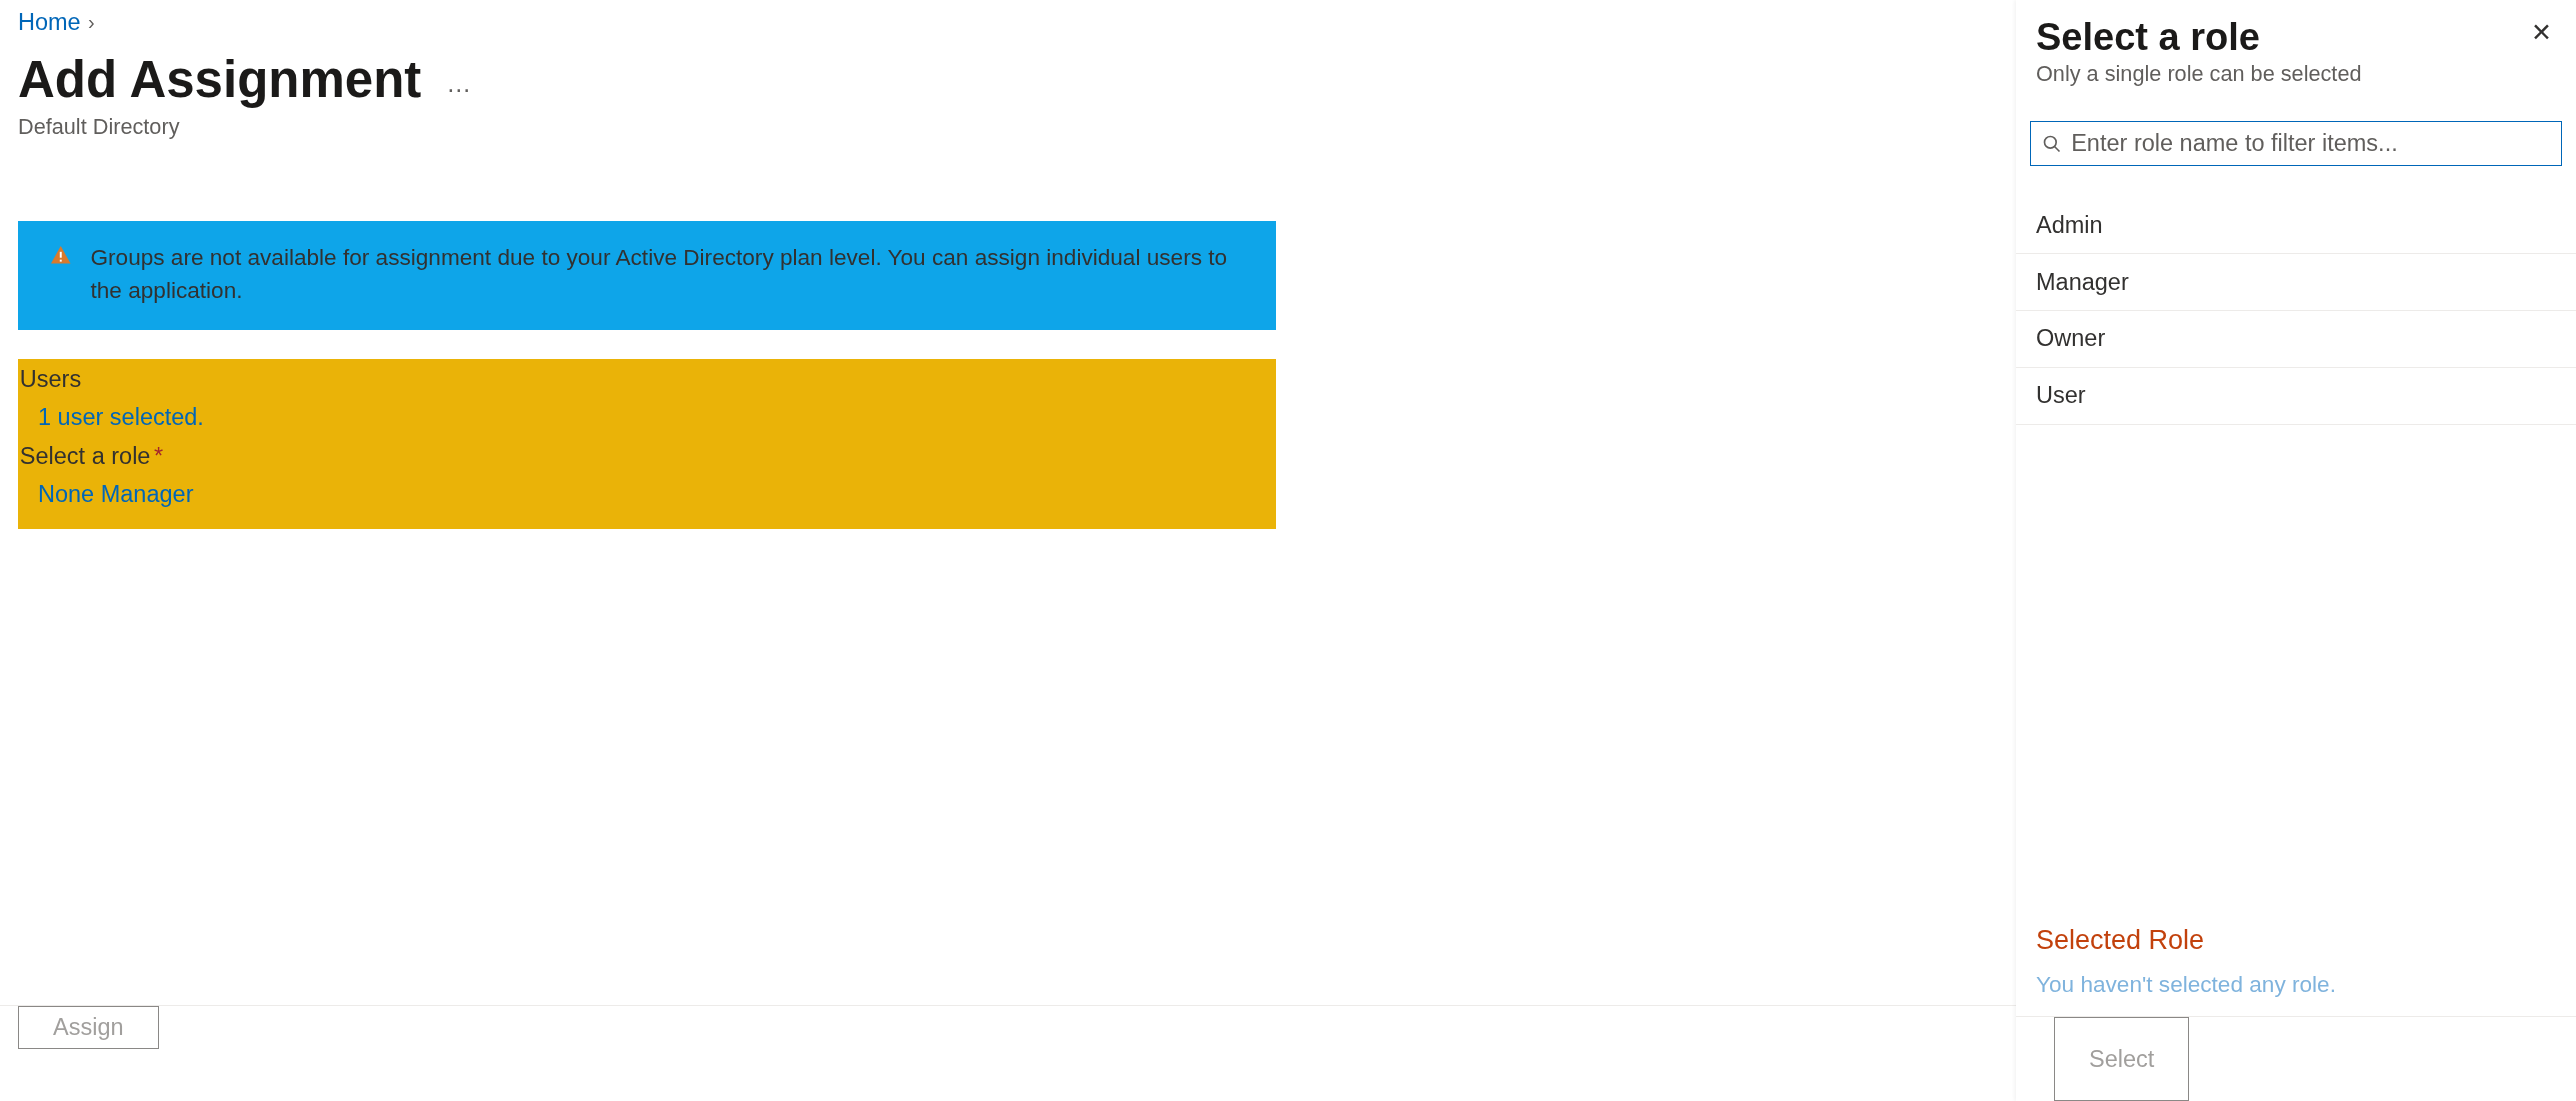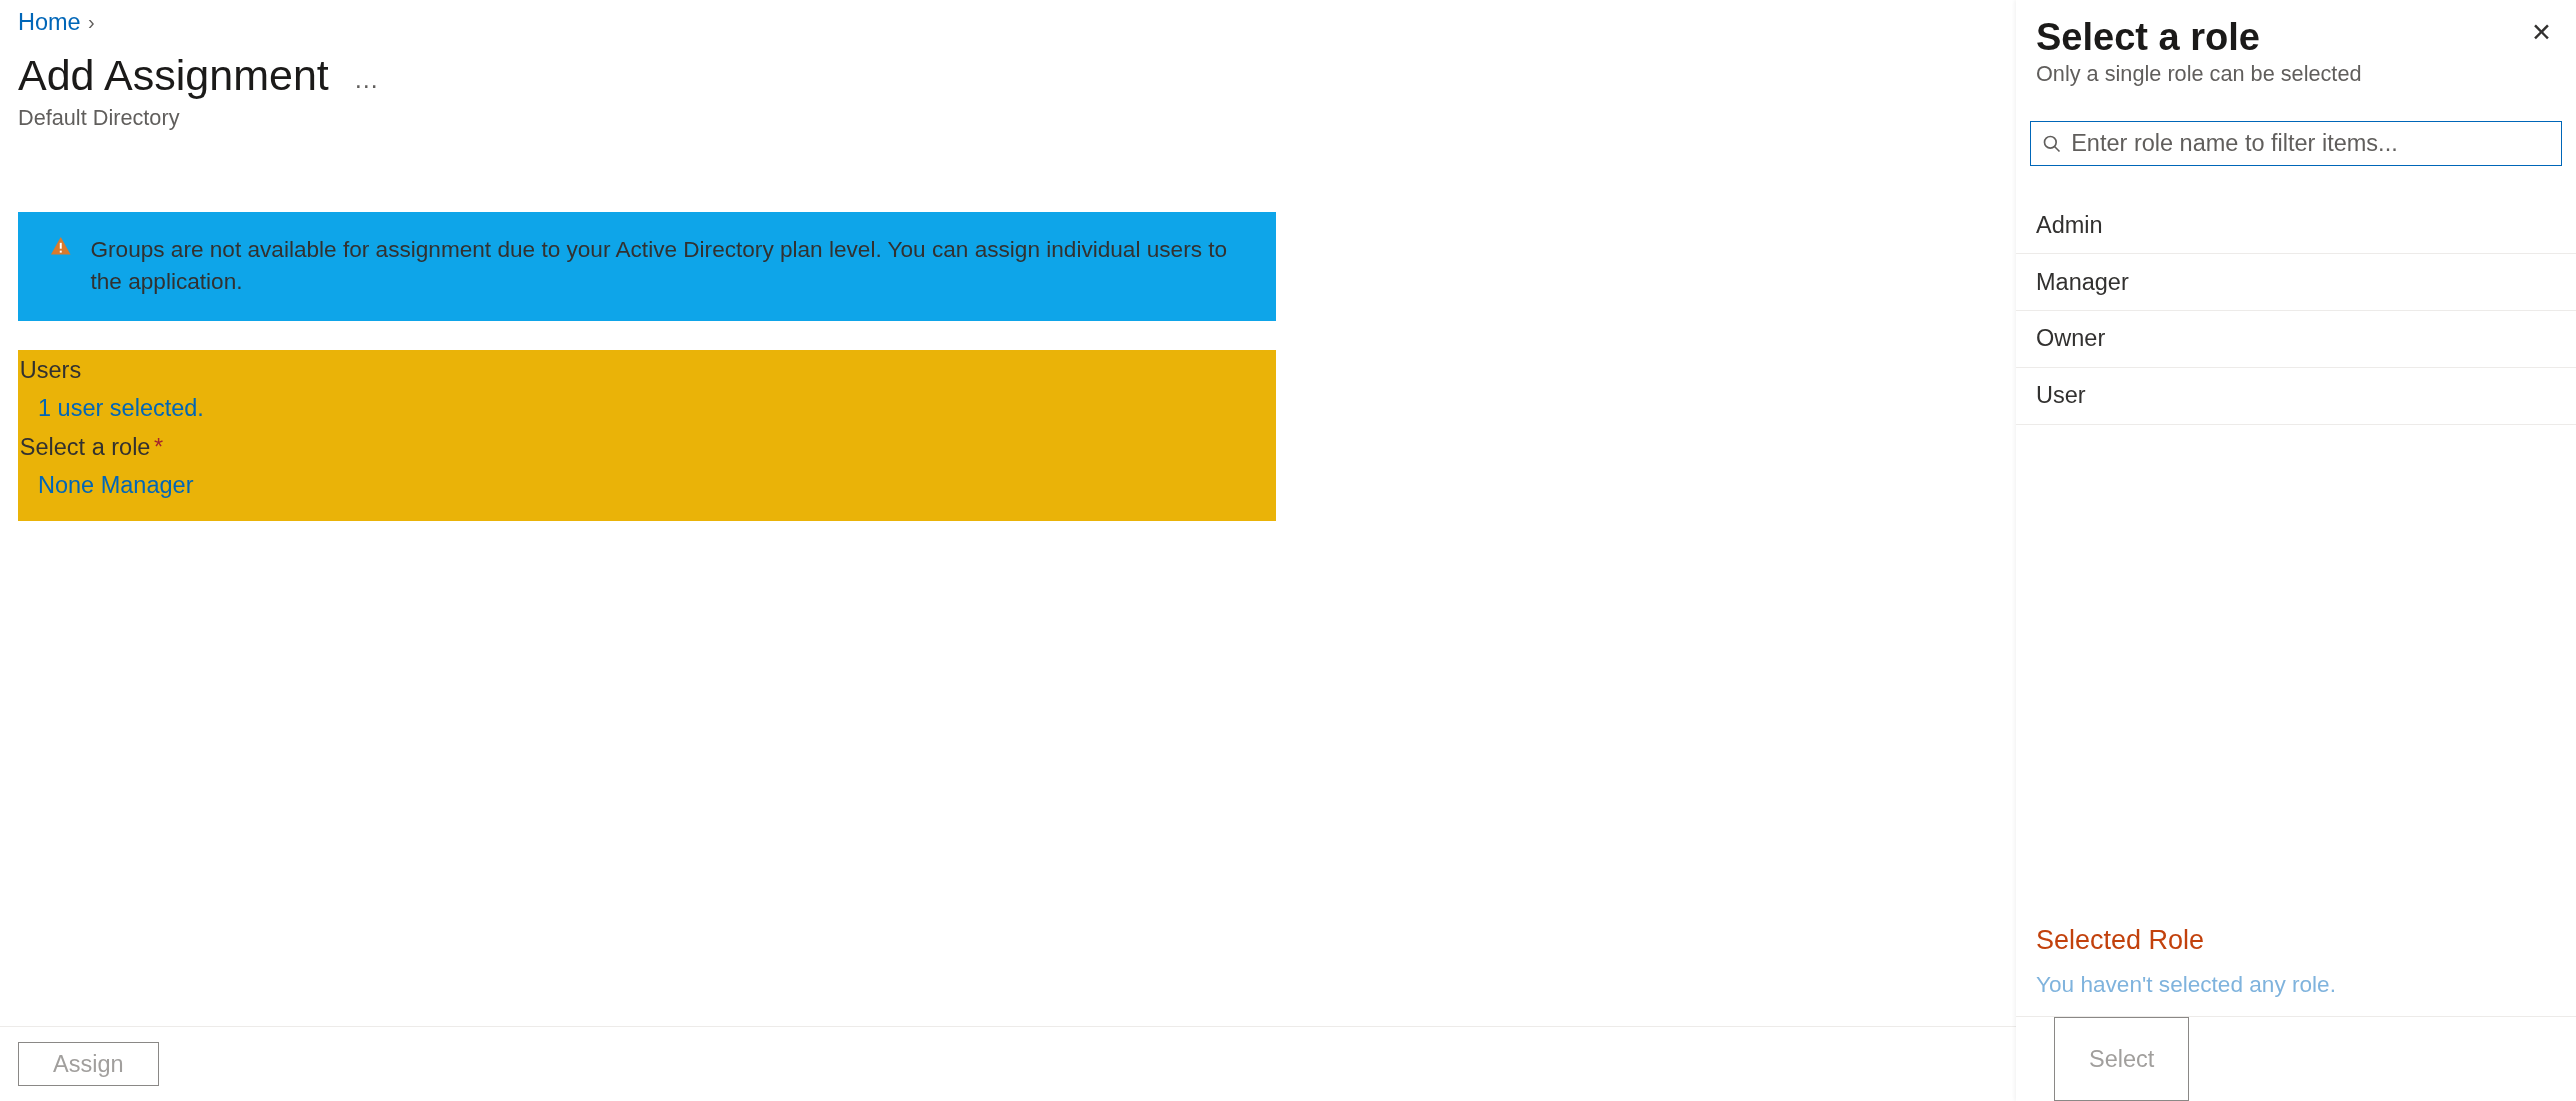--- a/index.html
+++ b/index.html
@@ -31,22 +31,22 @@
     color: #0066b8;
     text-decoration: none;
   }
   .chevron { color: #605e5c; font-size: 20px; }
   .page-header {
     display: flex;
     align-items: center;
     gap: 25px;
   }
   .page-title {
-    font-size: 43px;
-    font-weight: 400;
+    font-size: 51px;
+    font-weight: 700;
     color: #1b1a19;
     line-height: 1.1;
   }
   .ellipsis-icon {
     font-size: 25px;
     color: #605e5c;
     letter-spacing: 0.9px;
     cursor: pointer;
     position: relative;
     top: 3.6px;
@@ -87,24 +87,24 @@
     color: #0066b8;
     padding: 5.4px 1.8px 5.4px 20px;
     cursor: pointer;
   }
   .required-asterisk { color: #a4262c; margin-left: 3.6px; }
   .bottom-bar {
     position: absolute;
     left: 0;
     right: 560px;
     bottom: 0;
-    height: 75px;
+    height: 96px;
     border-top: 0.9px solid #edebe9;
     display: flex;
-    align-items: center;
+    align-items: flex-start;
     padding-left: 18px;
   }
   .btn {
     border: 0.9px solid #8a8886;
     padding: 7.2px 34px;
     font-size: 23.5px;
     color: #a19f9d;
     background: #ffffff;
     cursor: not-allowed;
   }

